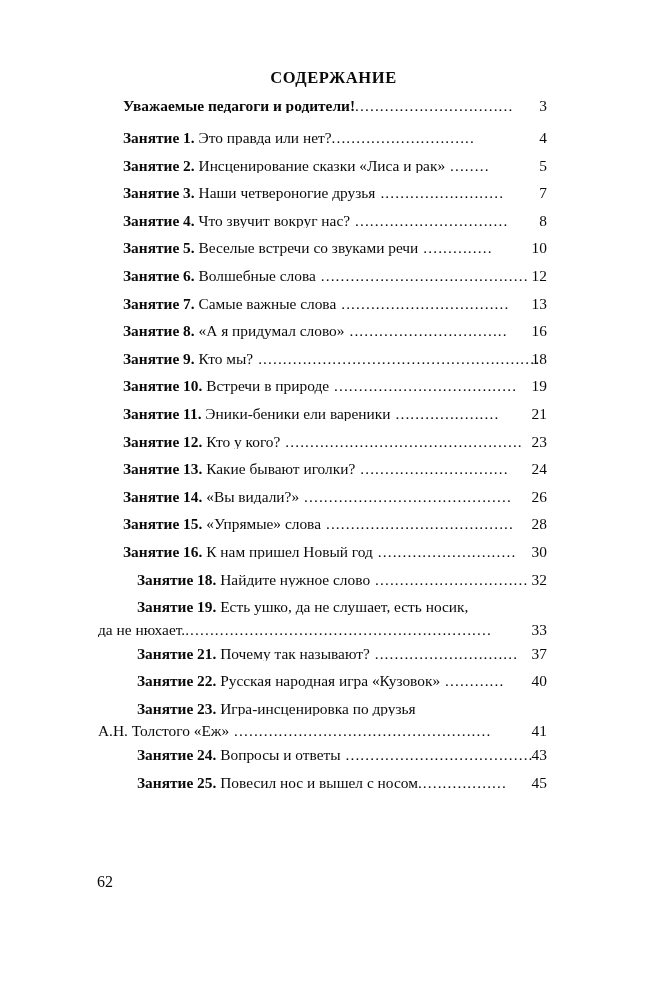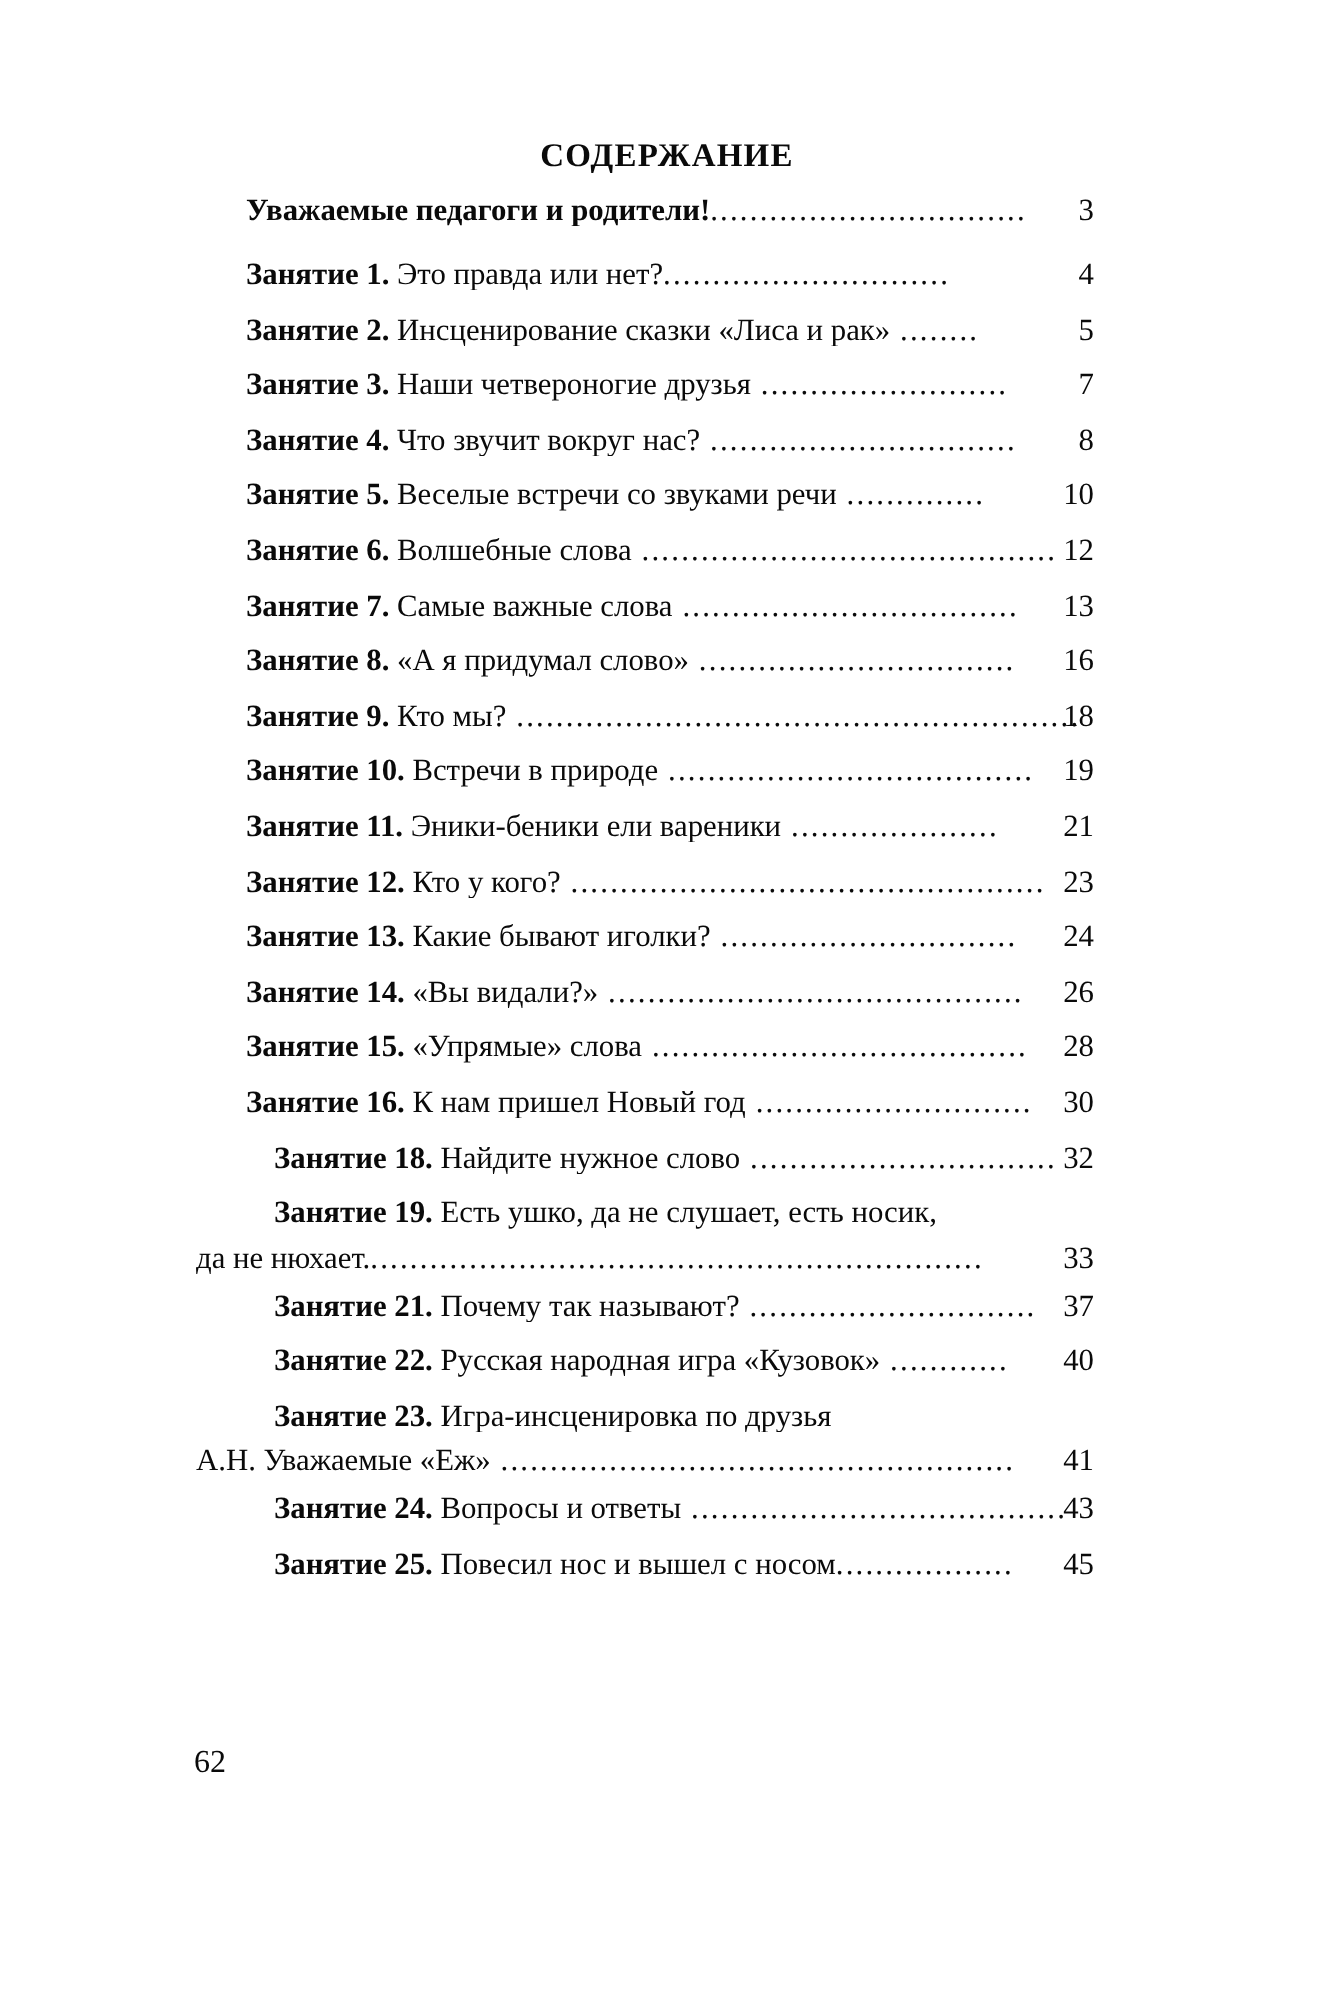--- a/index.html
+++ b/index.html
@@ -157,21 +157,21 @@
         <span class="line2"><span class="txt">да не нюхает.</span><span class="dots">..............................................................</span><span class="pg">33</span></span>
       </div>
       <div class="entry indent">
         <span class="line1"><span class="lbl">Занятие 21.</span><span class="txt"> Почему так называют?</span><span class="dots"> .............................</span><span class="pg">37</span></span>
       </div>
       <div class="entry indent">
         <span class="line1"><span class="lbl">Занятие 22.</span><span class="txt"> Русская народная игра «Кузовок»</span><span class="dots"> ............</span><span class="pg">40</span></span>
       </div>
       <div class="entry indent">
         <span class="line1"><span class="lbl">Занятие 23.</span><span class="txt"> Игра-инсценировка по друзья</span><span class="dots"></span></span>
-        <span class="line2"><span class="txt">А.Н. Уважаемые «Еж»</span><span class="dots"> ....................................................</span><span class="pg">41</span></span>
+        <span class="line2"><span class="txt">А.Н. Толстого «Еж»</span><span class="dots"> ....................................................</span><span class="pg">41</span></span>
       </div>
       <div class="entry indent">
         <span class="line1"><span class="lbl">Занятие 24.</span><span class="txt"> Вопросы и ответы</span><span class="dots"> ......................................</span><span class="pg">43</span></span>
       </div>
       <div class="entry indent">
         <span class="line1"><span class="lbl">Занятие 25.</span><span class="txt"> Повесил нос и вышел с носом</span><span class="dots">..................</span><span class="pg">45</span></span>
       </div>
     </div>
   <div class="folio">62</div>
 </div>

